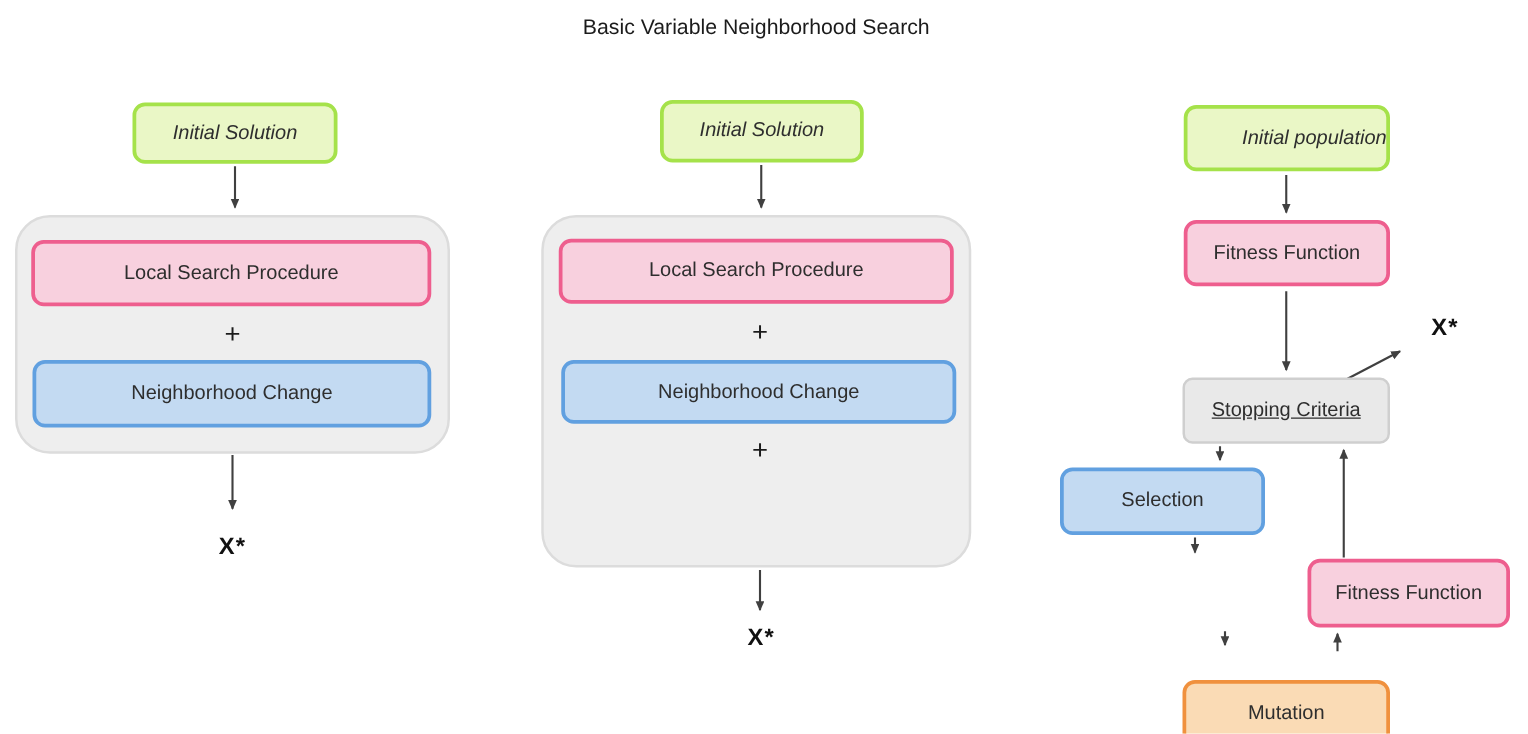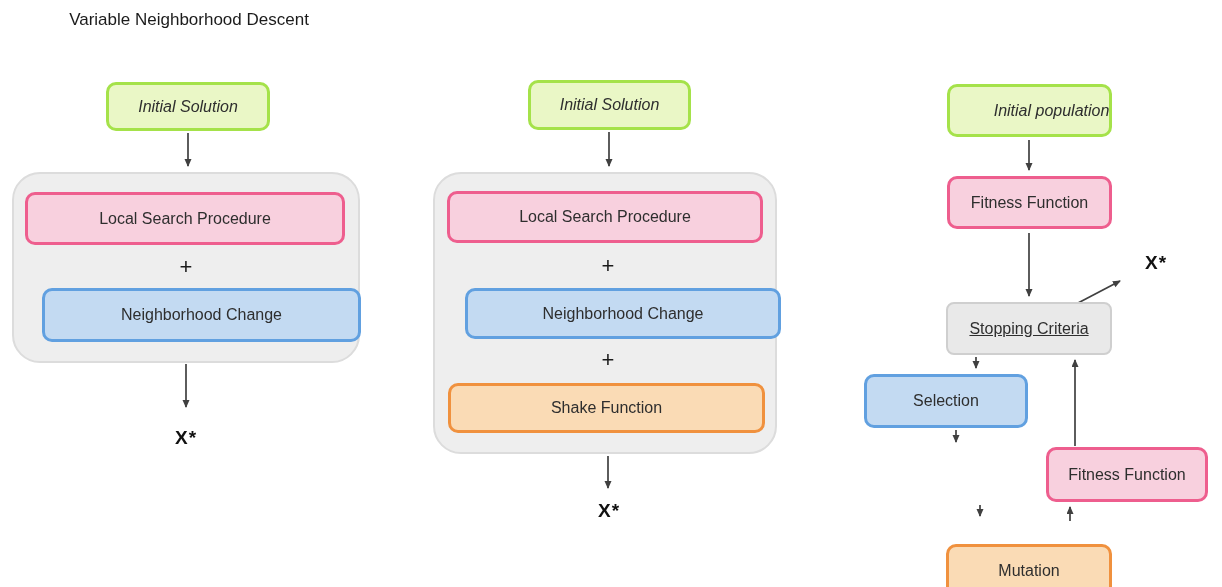--- a/index.html
+++ b/index.html
@@ -42,21 +42,21 @@
     position:absolute;
     display:flex; align-items:center; justify-content:center;
     box-sizing:border-box;
     border-radius:9px;
     font-size:16px;
     color:var(--text);
     white-space:nowrap;
   }
   .green  { background:var(--green-fill);  border:3px solid var(--green-border);  border-radius:10px;font-style:italic; }
   .pink   { background:var(--pink-fill);   border:3px solid var(--pink-border);   border-radius:10px; }
-  .blue   { background:var(--blue-fill);   border:3px solid var(--blue-border);   border-radius:10px;margin-left:16px; }
+  .blue   { background:var(--blue-fill);   border:3px solid var(--blue-border);   border-radius:10px; }
   .orange { background:var(--orange-fill); border:3px solid var(--orange-border); border-radius:10px; }
   .graybox{ background:var(--graybox-fill);border:2px solid var(--graybox-border);border-radius:8px; }
   .group {
     position:absolute;
     box-sizing:border-box;
     background:var(--group-fill);
     border:2px solid var(--group-border);
     border-radius:28px;
   }
   .plus {
@@ -96,48 +96,47 @@
     <line x1="1029" y1="140" x2="1029" y2="170" stroke="#404040" stroke-width="1.7" marker-end="url(#ah)"></line>
     <line x1="1029" y1="233" x2="1029" y2="296" stroke="#404040" stroke-width="1.7" marker-end="url(#ah)"></line>
     <line x1="1078" y1="303" x2="1120" y2="281" stroke="#404040" stroke-width="1.7" marker-end="url(#ah)"></line>
     <line x1="976" y1="357" x2="976" y2="368" stroke="#404040" stroke-width="1.7" marker-end="url(#ah)"></line>
     <line x1="956" y1="430" x2="956" y2="442" stroke="#404040" stroke-width="1.7" marker-end="url(#ah)"></line>
     <line x1="980" y1="505" x2="980" y2="516" stroke="#404040" stroke-width="1.7" marker-end="url(#ah)"></line>
     <line x1="1070" y1="521" x2="1070" y2="507" stroke="#404040" stroke-width="1.7" marker-end="url(#ah)"></line>
     <line x1="1075" y1="446" x2="1075" y2="360" stroke="#404040" stroke-width="1.7" marker-end="url(#ah)"></line>
   </svg>
 
-  <div class="diagram-title" style="left:19px; top:10px; width:340px;">Variable Neighborhood Descent</div>
 
   <div class="node green" style="left:106px; top:82px; width:164px; height:49px;">Initial Solution</div>
 
   <div class="group" style="left:12px; top:172px; width:348px; height:191px;"></div>
 
   <div class="node pink" style="left:25px; top:192px; width:320px; height:53px;">Local Search Procedure</div>
 
   <div class="plus" style="left:166px; top:254px; width:40px;">+</div>
 
   <div class="node blue" style="left:26px; top:288px; width:319px; height:54px;">Neighborhood Change</div>
 
   <div class="xstar" style="left:156px; top:427px; width:60px;">X*</div>
 
+  <div class="diagram-title" style="left:430px; top:12px; width:350px;">Basic Variable Neighborhood Search</div>
 
   <div class="node green" style="left:528px; top:80px; width:163px; height:50px;">Initial Solution</div>
 
   <div class="group" style="left:433px; top:172px; width:344px; height:282px;"></div>
 
   <div class="node pink" style="left:447px; top:191px; width:316px; height:52px;">Local Search Procedure</div>
 
   <div class="plus" style="left:588px; top:253px; width:40px;">+</div>
 
   <div class="node blue" style="left:449px; top:288px; width:316px; height:51px;">Neighborhood Change</div>
 
   <div class="plus" style="left:588px; top:347px; width:40px;">+</div>
 
-  <div class="node orange" style="left:448px; top:383px; width:317px; height:50px;">Shake Function</div>
 
   <div class="xstar" style="left:579px; top:500px; width:60px;">X*</div>
 
 
   <div class="node green" style="left:947px; top:84px; width:165px; height:53px;padding-left:44px;">Initial population</div>
 
   <div class="node pink" style="left:947px; top:176px; width:165px; height:53px;">Fitness Function</div>
 
   <div class="xstar" style="left:1126px; top:252px; width:60px;">X*</div>
 

